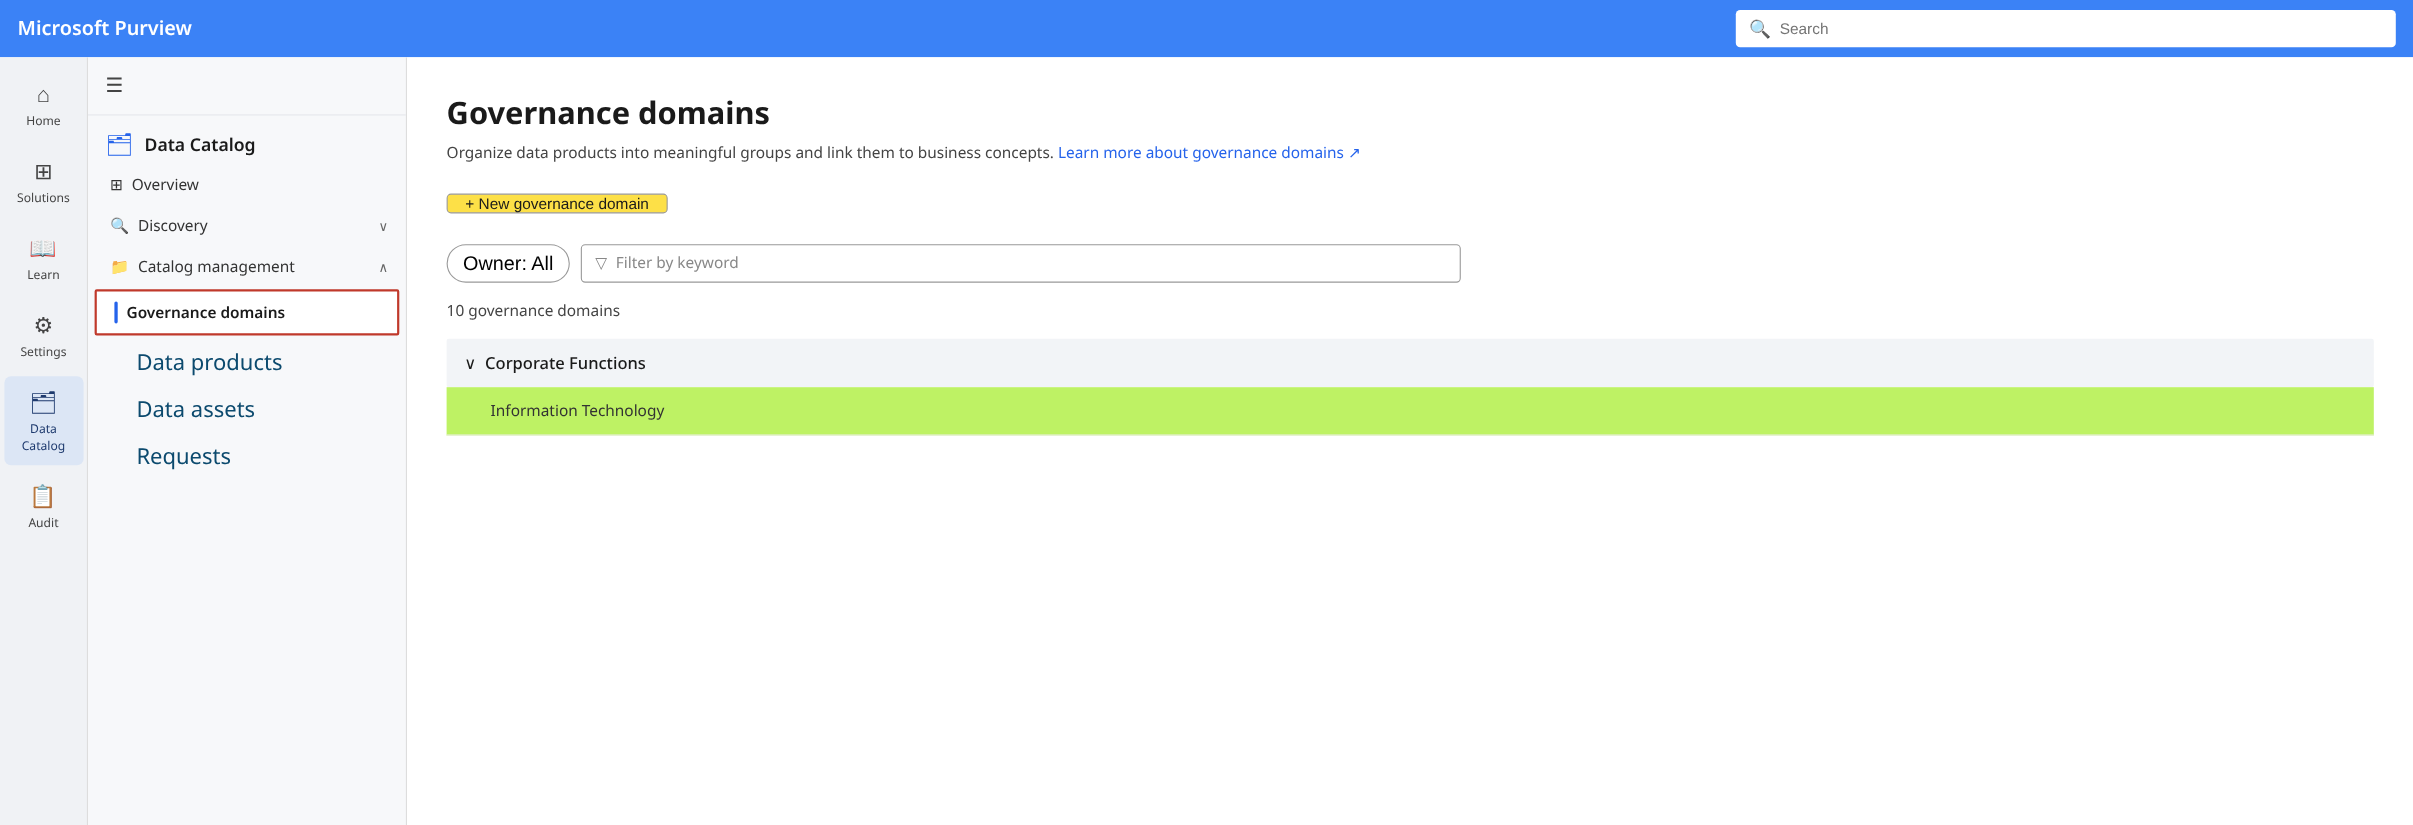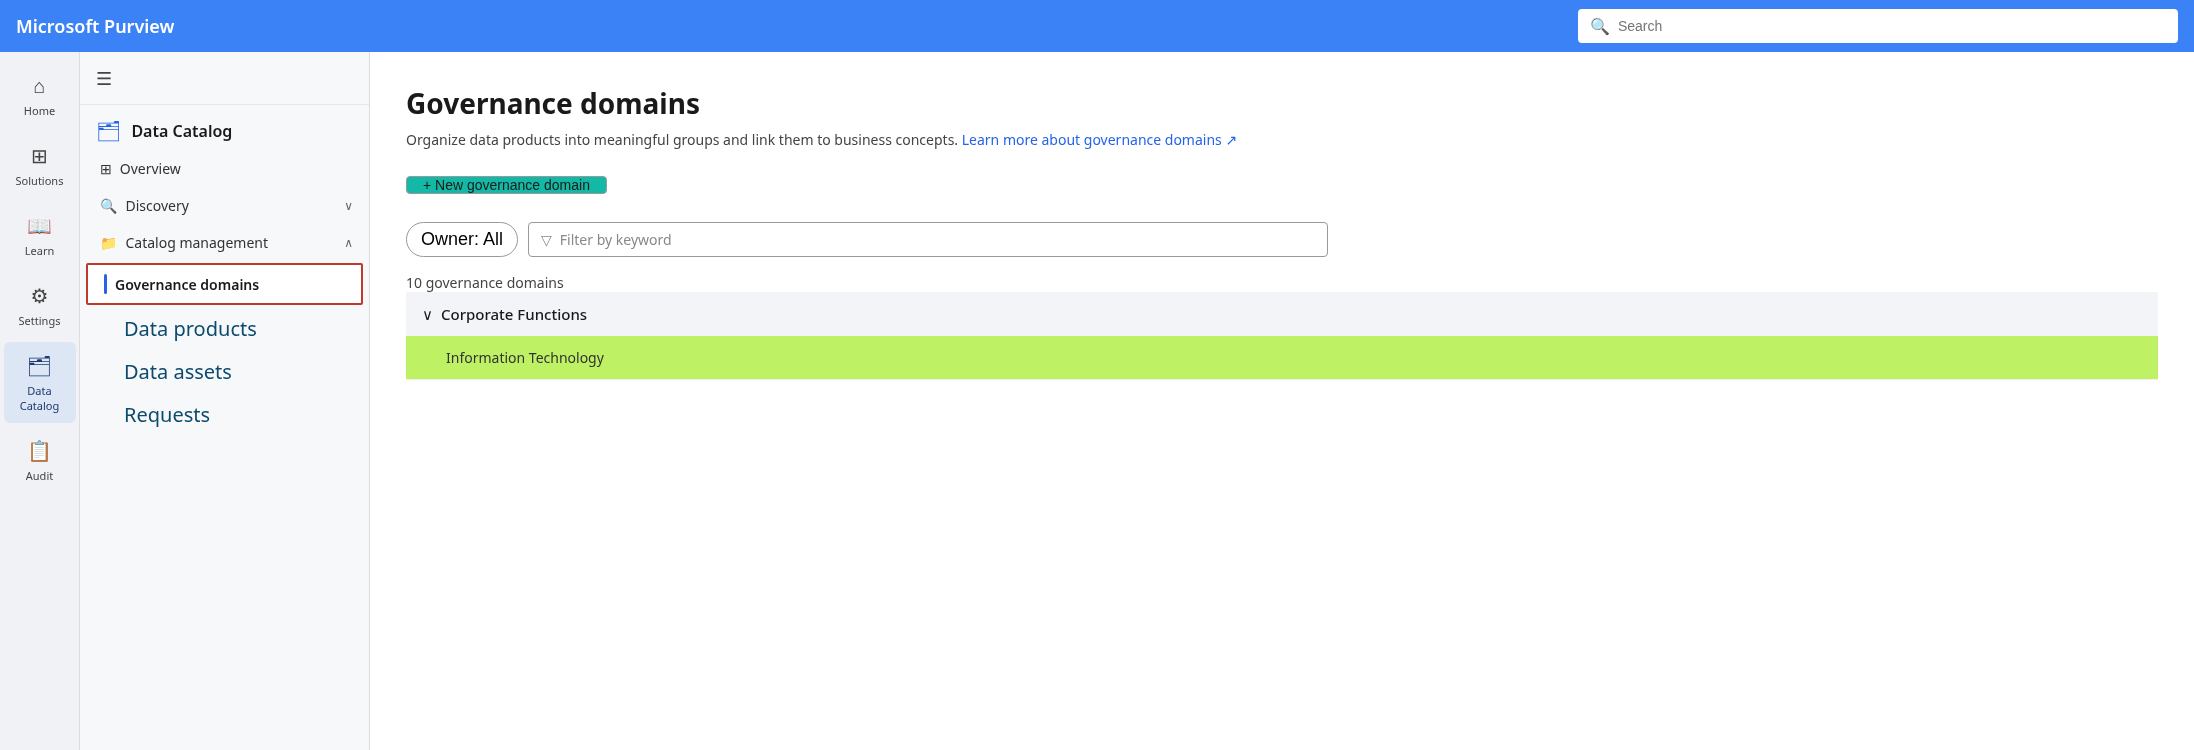--- a/index.html
+++ b/index.html
@@ -160,21 +160,21 @@
       color: #2563eb;
       text-decoration: none;
     }
 
     .new-btn {
       display: inline-flex;
       align-items: center;
       gap: 6px;
       padding: 0 16px;
       border: 1px solid #999;
-      background: #14b8a6;
+      background: #fde047;
       border-radius: 4px;
       cursor: pointer;
       font-size: 14px;
       color: #1a1a1a;
       margin-bottom: 28px;
     }
 
     .filters-row {
       display: flex;
       align-items: center;
@@ -198,21 +198,21 @@
       font-size: 14px;
       display: flex;
       align-items: center;
       gap: 8px;
       color: #888;
     }
 
     .count-label {
       font-size: 14px;
       color: #444;
-      margin-bottom: 0;
+      margin-bottom: 16px;
     }
 
     .domain-row {
       background: #f2f4f7;
       padding: 12px 16px;
       display: flex;
       align-items: center;
       gap: 8px;
       font-size: 15px;
       font-weight: 500;

